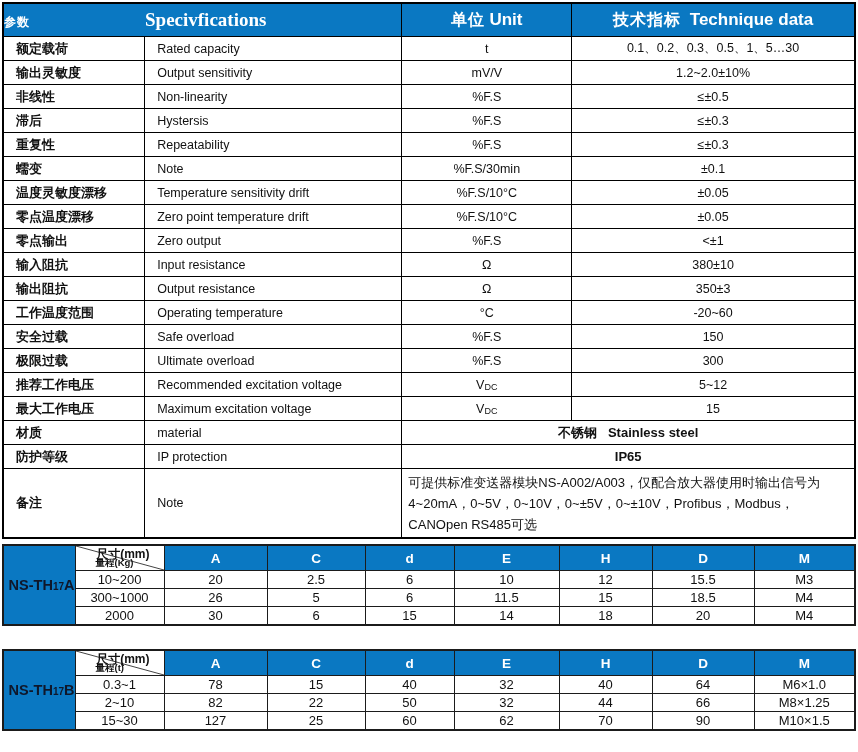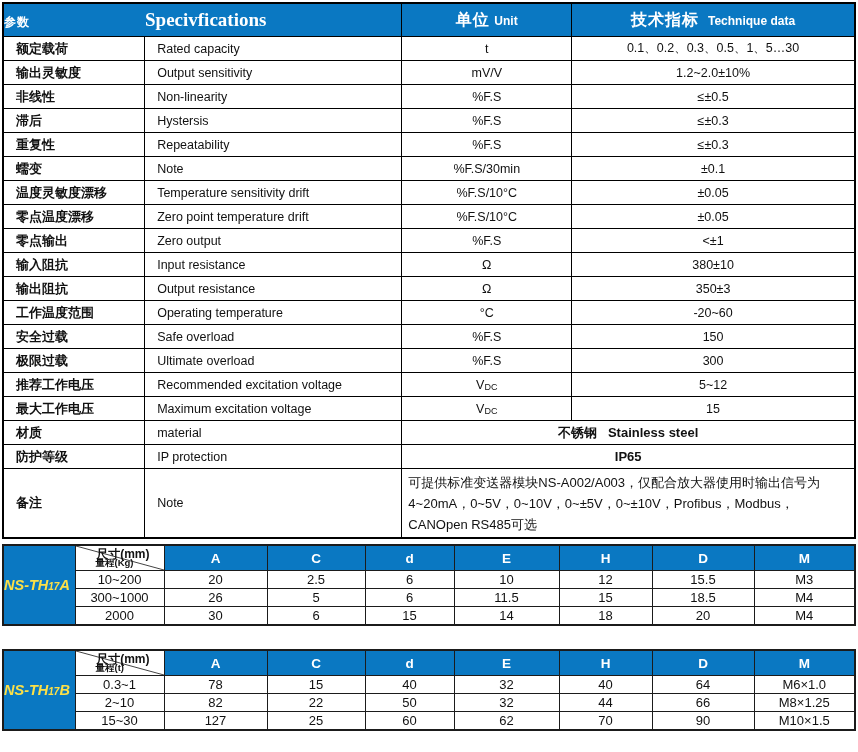--- a/index.html
+++ b/index.html
@@ -29,21 +29,21 @@
     color: #fff;
     height: 32px;
     text-align: left;
     vertical-align: middle;
   }
   .h-param { padding-left: 14px; }
   .h-zh { font-size: 12px; font-weight: bold; display: inline-block; width: 141px; letter-spacing: 1px; }
   .h-en { font-size: 19px; font-weight: bold; font-family: Liberation Serif, serif; }
   .h-center { text-align: center !important; }
   .h-zh2 { font-size: 16px; font-weight: bold; letter-spacing: 1px; }
-  .h-en2 { font-size: 12px; font-weight: bold; }
+  .h-en2 { font-size: 17px; font-weight: bold; }
 
   .spec-table tbody td { height: 23px; font-size: 12.5px; vertical-align: middle; }
   .td-zh { padding-left: 12px !important; font-size: 13px !important; font-weight: 600; }
   .td-en { padding-left: 12px !important; }
   .td-unit { text-align: center; }
   .td-val { text-align: center; }
   .td-merged { text-align: center; white-space: pre-wrap !important; font-size: 13px !important; font-weight: bold; }
   .td-note {
     text-align: left;
     white-space: pre-line !important;
@@ -74,25 +74,24 @@
   .dim-table th {
     background: #0a78c2;
     color: #fff;
     font-size: 13.5px;
     font-weight: bold;
     height: 24px;
     text-align: center;
   }
   .model-cell {
     background: #0a78c2;
-    color: #fde047;
+    color: #0f172a;
     font-size: 14.5px;
     font-weight: bold;
-    text-align: left;
-    font-style: italic;
+    text-align: right;
   }
   .model-sub { font-size: 10px; }
   .corner-cell { position: relative; background: #fff; height: 24px; }
   .corner-cell svg { position: absolute; left: 0; top: 0; width: 100%; height: 100%; }
   .corner-top  { position: absolute; top: 0px; right: 14px; font-size: 12px; font-weight: 600; }
   .corner-bottom { position: absolute; bottom: 0px; left: 20px; font-size: 9.5px; font-weight: 600; }
   .dim-table tbody .td-range, .dim-table tbody .td-dim {
     height: 17px;
     font-size: 13px;
     text-align: center;

